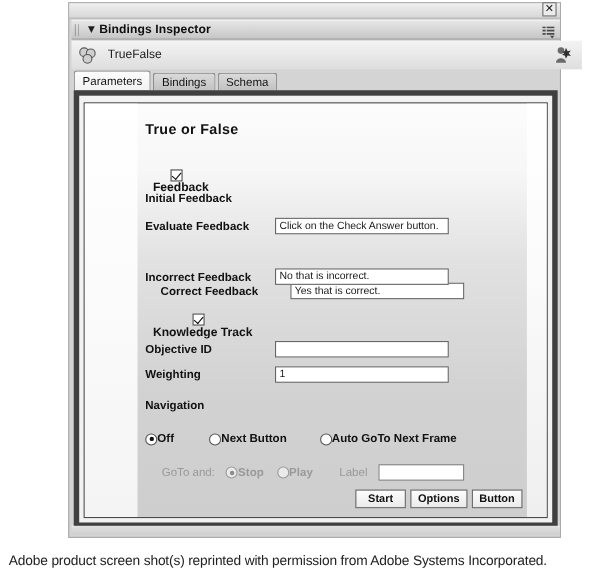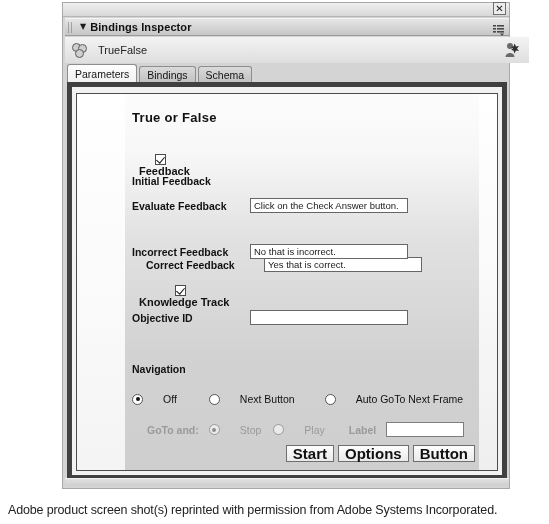--- a/index.html
+++ b/index.html
@@ -323,36 +323,36 @@
     content: "";
     position: absolute;
     left: 2.5px;
     top: 2.5px;
     width: 4px;
     height: 4px;
     border-radius: 50%;
     background: #111;
   }
   .radio-text {
-    margin-left: 20px;
+    margin-left: 0;
     font-size: 10.5px;
-    font-weight: normal;
+    font-weight: bold;
     color: #111;
   }
   .disabled .radio {
     border-color: #9a9a9a;
     background: #eaeaea;
   }
   .disabled .radio.selected::after { background: #8d8d8d; }
   .disabled .radio-text,
   .disabled .dim-label { color: #9a9a9a; }
 
   .dim-label {
     font-size: 10.5px;
-    font-weight: bold;
+    font-weight: normal;
     color: #9a9a9a;
     margin-right: 10px;
   }
 
   #label-input {
     width: 78px;
     height: 15px;
     border: 1px solid #7d7d7d;
     background: #fff;
     box-sizing: border-box;
@@ -368,25 +368,25 @@
     display: flex;
     gap: 4px;
   }
   .btn {
     min-width: 46px;
     height: 17px;
     border: 1px solid #6e6e6e;
     background: linear-gradient(#fdfdfd, #eaeaea);
     box-sizing: border-box;
     font-family: "Liberation Sans", sans-serif;
-    font-size: 15px;
+    font-size: 10px;
     font-weight: bold;
     color: #111;
     line-height: 15px;
-    text-align: left;
+    text-align: center;
     padding: 0 6px;
     cursor: pointer;
   }
 
   
   #window-bottom {
     position: absolute;
     left: 2px;
     bottom: 2px;
     width: 444px;
@@ -492,20 +492,24 @@
         <div class="check-row" style="left:55px; top:191px;">
           <span class="checkbox checked"></span>
           <span class="check-label">Knowledge Track</span>
         </div>
 
         <div class="field-row" style="left:55px; top:216px;">
           <span class="field-label">Objective ID</span>
           <input class="text-input" type="text" value="" style="">
         </div>
 
+        <div class="field-row" style="left:55px; top:239px;">
+          <span class="field-label">Weighting</span>
+          <input class="text-input" type="text" value="1" style="">
+        </div>
 
         <div class="section-title" style="left:55px; top:269px;">Navigation</div>
 
         <div class="radio-row" style="left:55px; top:299px;">
           <span class="radio-item">
             <span class="radio selected"></span>
             <span class="radio-text">Off</span>
           </span>
           <span class="radio-item" style="margin-left:20px;">
             <span class="radio"></span>

